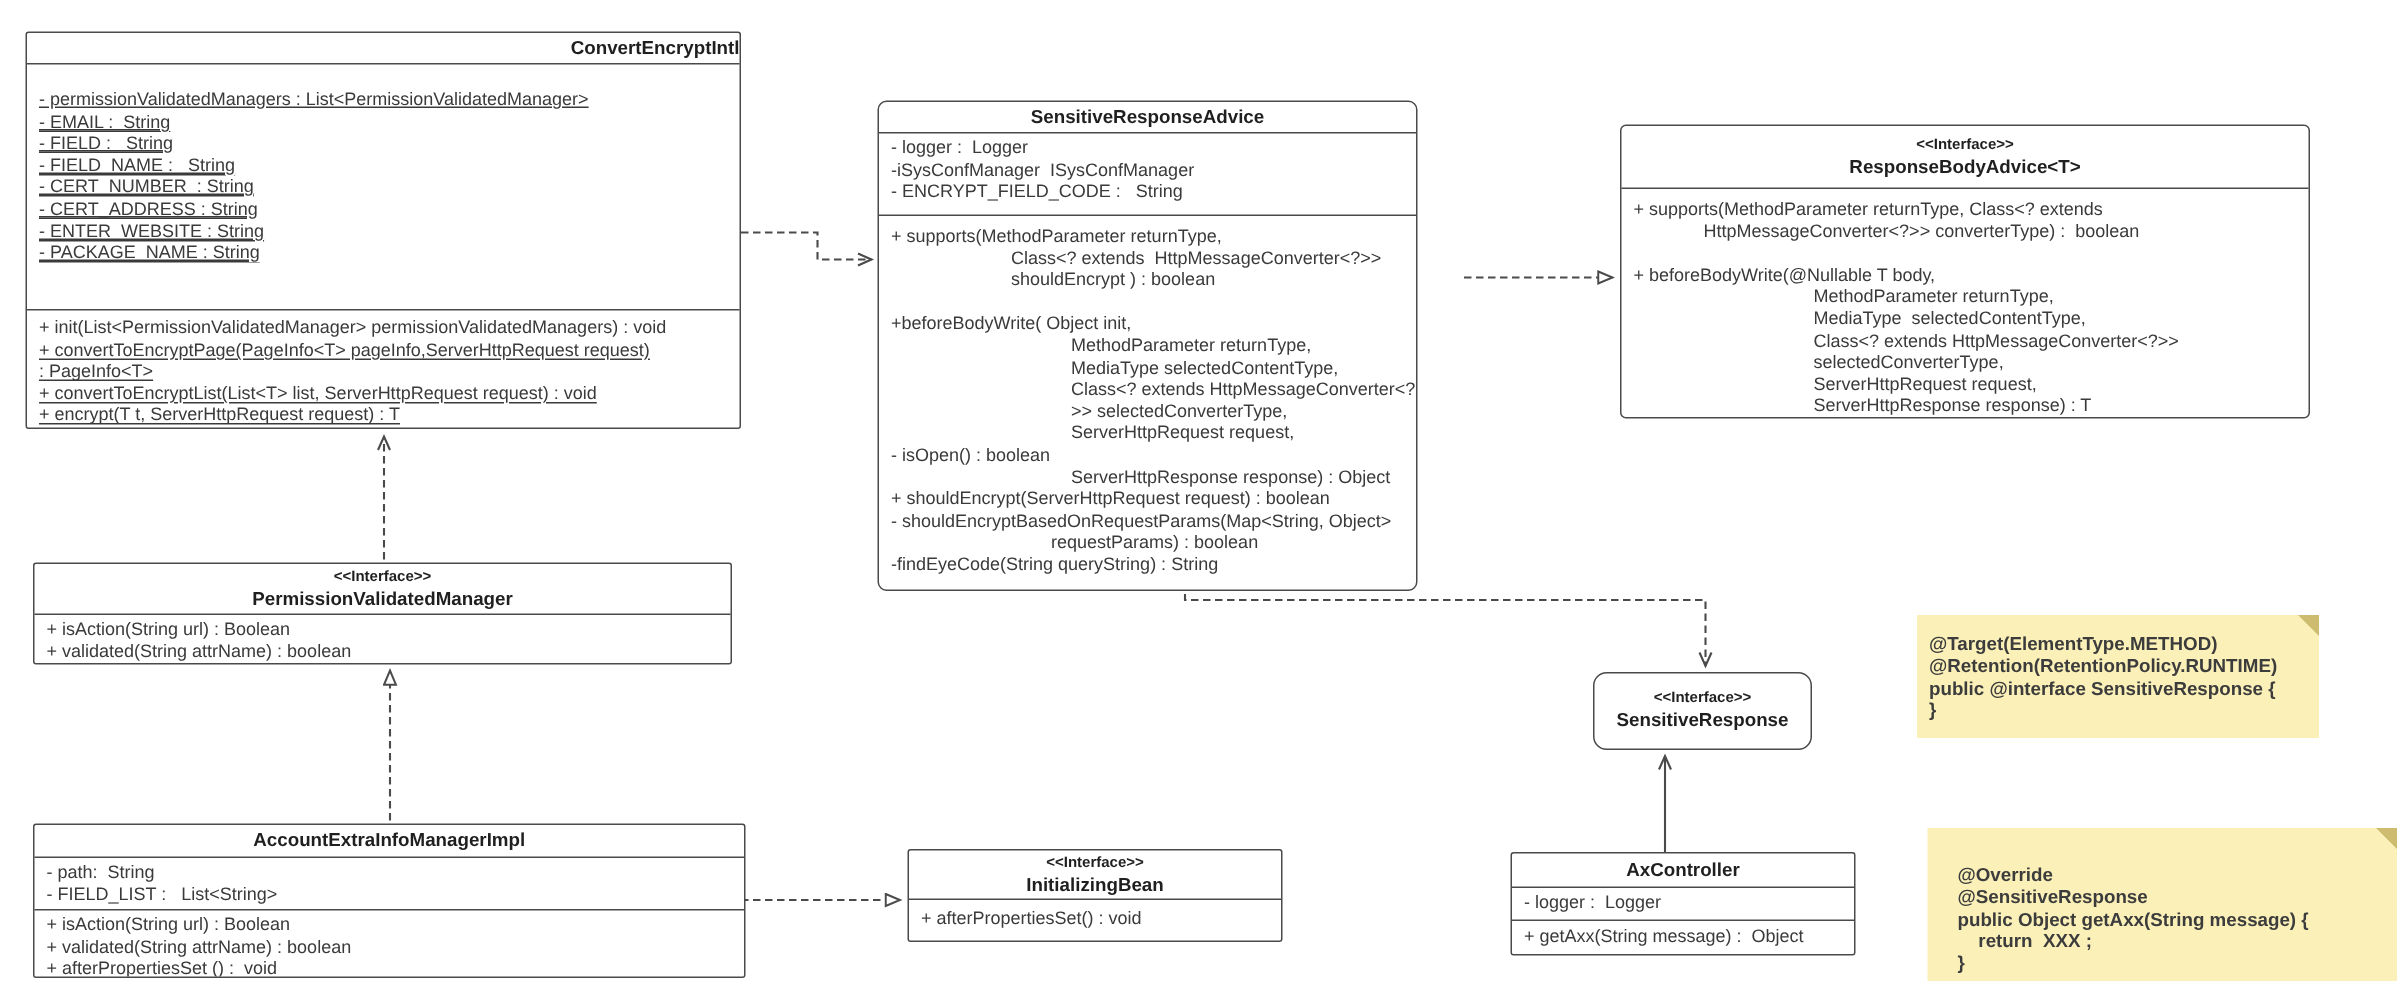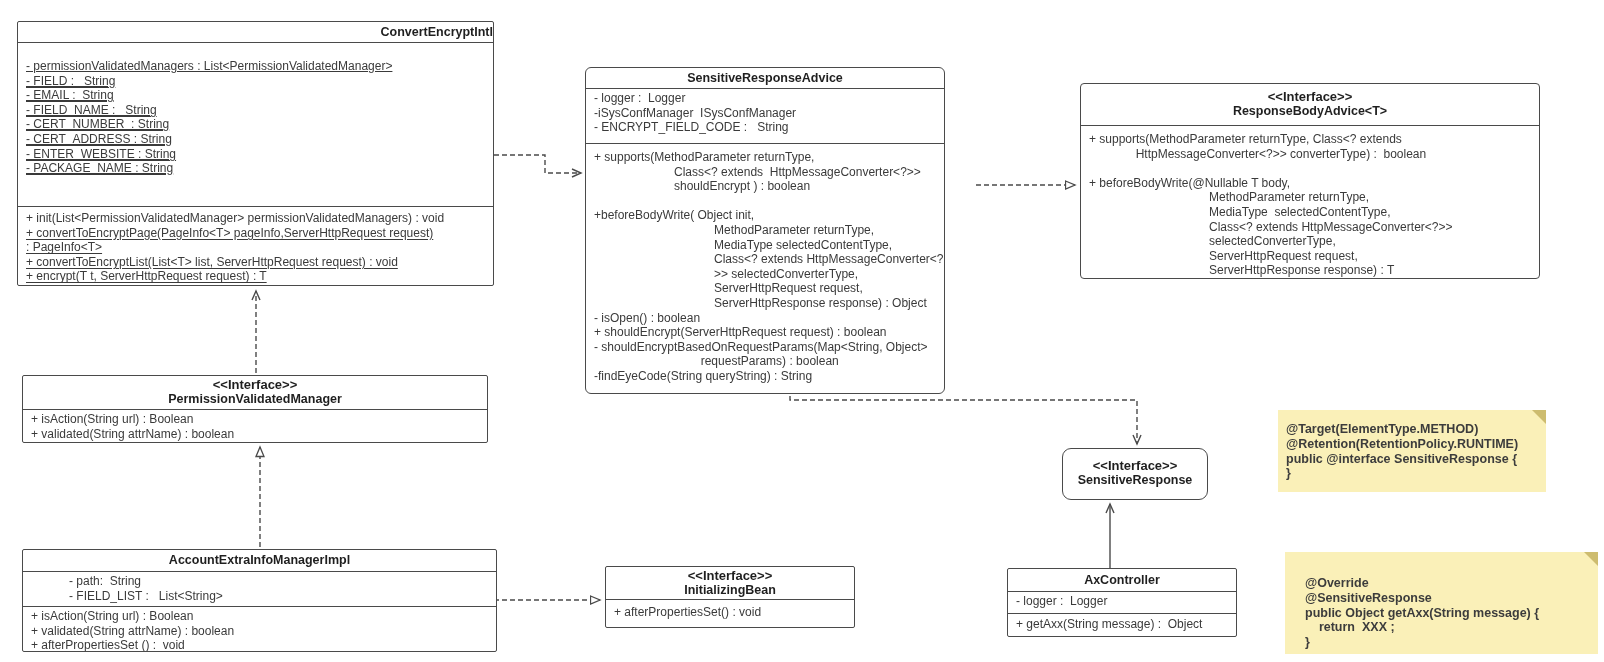--- a/index.html
+++ b/index.html
@@ -3,21 +3,21 @@
 <meta charset="utf-8">
 <style>
   html,body{margin:0;padding:0;background:#ffffff;}
   #canvas{position:relative;width:1604px;height:662px;background:#ffffff;overflow:hidden;
           font-family:"Liberation Sans","DejaVu Sans",sans-serif;color:#3a3a3a;}
   #wires{position:absolute;left:0;top:0;width:1604px;height:662px;}
   .uml{position:absolute;background:#ffffff;border:1.5px solid #4a4a4a;box-sizing:border-box;border-radius:2px;}
   .hd{border-bottom:1.5px solid #4a4a4a;display:flex;flex-direction:column;align-items:center;justify-content:center;box-sizing:border-box;}
   .hd.noline{border-bottom:none;}
   .cname{font-weight:bold;font-size:12.5px;color:#1f1f1f;line-height:15px;white-space:pre;}
-  .stereo{font-weight:bold;font-size:13px;color:#1f1f1f;line-height:14px;white-space:pre;}
+  .stereo{font-weight:bold;font-size:10px;color:#1f1f1f;line-height:14px;white-space:pre;}
   .sec{box-sizing:border-box;padding:3px 4px 0 8px;overflow:hidden;}
   .bt{border-top:1.5px solid #4a4a4a;}
   .line{white-space:pre;font-size:12px;line-height:14.6px;min-height:14.6px;color:#3a3a3a;}
   .line.u{text-decoration:underline;text-underline-offset:2px;}
   .note{position:absolute;box-sizing:border-box;}
   .note .fold{position:absolute;top:0;right:0;}
   .note .nline{white-space:pre;font-weight:bold;font-size:12.5px;line-height:14.8px;min-height:14.8px;color:#3c3c3c;}
 </style>
 </head>
 <body>
@@ -41,22 +41,22 @@
     <path d="M790,348 V400 H1137 V444" fill="none" stroke="#4a4a4a" stroke-width="1.4" stroke-dasharray="5 3" marker-end="url(#arrowOpen)"></path>
     <path d="M1110,568 V504" fill="none" stroke="#4a4a4a" stroke-width="1.4" marker-end="url(#arrowOpen)"></path>
   </svg>
 
   <div class="uml" style="left:17px;top:21px;width:477px;height:265px;">
     <div class="hd" style="height:21px;align-items:flex-end;">
       <div class="cname">ConvertEncryptIntl</div>
     </div>
     <div class="sec" style="height:163px;padding-top:16px;text-decoration:underline;">
         <div class="line">- permissionValidatedManagers : List&lt;PermissionValidatedManager&gt;</div>
+        <div class="line u">- EMAIL :  String</div>
         <div class="line u">- FIELD :   String</div>
-        <div class="line u">- EMAIL :  String</div>
         <div class="line u">- FIELD_NAME :   String</div>
         <div class="line u">- CERT_NUMBER  : String</div>
         <div class="line u">- CERT_ADDRESS : String</div>
         <div class="line u">- ENTER_WEBSITE : String</div>
         <div class="line u">- PACKAGE_NAME : String</div>
       </div>
     <div class="sec bt" style="height:79px;padding-top:4px;">
         <div class="line">+ init(List&lt;PermissionValidatedManager&gt; permissionValidatedManagers) : void</div>
         <div class="line u">+ convertToEncryptPage(PageInfo&lt;T&gt; pageInfo,ServerHttpRequest request)</div>
         <div class="line u">: PageInfo&lt;T&gt;</div>
@@ -78,22 +78,22 @@
         <div class="line">+ supports(MethodParameter returnType,</div>
         <div class="line">                        Class&lt;? extends  HttpMessageConverter&lt;?&gt;&gt;</div>
         <div class="line">                        shouldEncrypt ) : boolean</div>
         <div class="line">&nbsp;</div>
         <div class="line">+beforeBodyWrite( Object init,</div>
         <div class="line">                                    MethodParameter returnType,</div>
         <div class="line">                                    MediaType selectedContentType,</div>
         <div class="line">                                    Class&lt;? extends HttpMessageConverter&lt;?</div>
         <div class="line">                                    &gt;&gt; selectedConverterType,</div>
         <div class="line">                                    ServerHttpRequest request,</div>
+        <div class="line">- isOpen() : boolean</div>
         <div class="line">                                    ServerHttpResponse response) : Object</div>
-        <div class="line">- isOpen() : boolean</div>
         <div class="line">+ shouldEncrypt(ServerHttpRequest request) : boolean</div>
         <div class="line">- shouldEncryptBasedOnRequestParams(Map&lt;String, Object&gt;</div>
         <div class="line">                                requestParams) : boolean</div>
         <div class="line">-findEyeCode(String queryString) : String</div>
       </div>
   </div>
 
   <div class="uml" style="left:1080px;top:83px;width:460px;height:196px;border-radius:4px;">
     <div class="hd" style="height:42px;">
       <div class="stereo">&lt;&lt;Interface&gt;&gt;</div>
@@ -121,21 +121,21 @@
     <div class="sec" style="height:32px;padding-top:2px;">
         <div class="line">+ isAction(String url) : Boolean</div>
         <div class="line">+ validated(String attrName) : boolean</div>
       </div>
   </div>
 
   <div class="uml" style="left:22px;top:549px;width:475px;height:103px;">
     <div class="hd" style="height:22px;">
       <div class="cname">AccountExtraInfoManagerImpl</div>
     </div>
-    <div class="sec" style="height:34px;padding-top:2px;margin-left:38px;">
+    <div class="sec" style="height:34px;padding-top:2px;">
         <div class="line">- path:  String</div>
         <div class="line">- FIELD_LIST :   List&lt;String&gt;</div>
       </div>
     <div class="sec bt" style="height:45px;padding-top:2px;">
         <div class="line">+ isAction(String url) : Boolean</div>
         <div class="line">+ validated(String attrName) : boolean</div>
         <div class="line">+ afterPropertiesSet () :  void</div>
       </div>
   </div>
 

